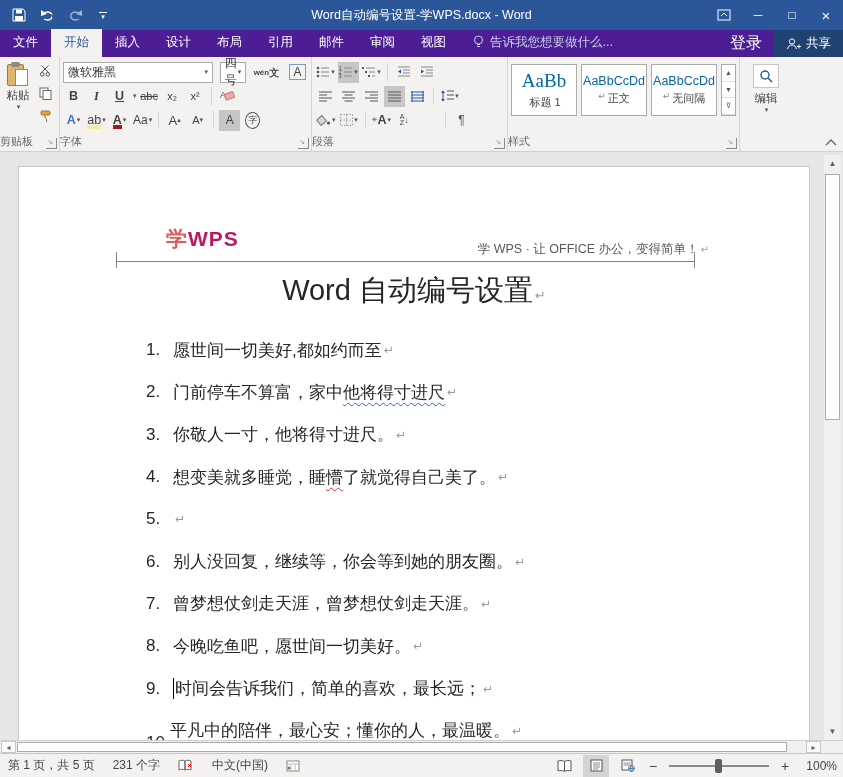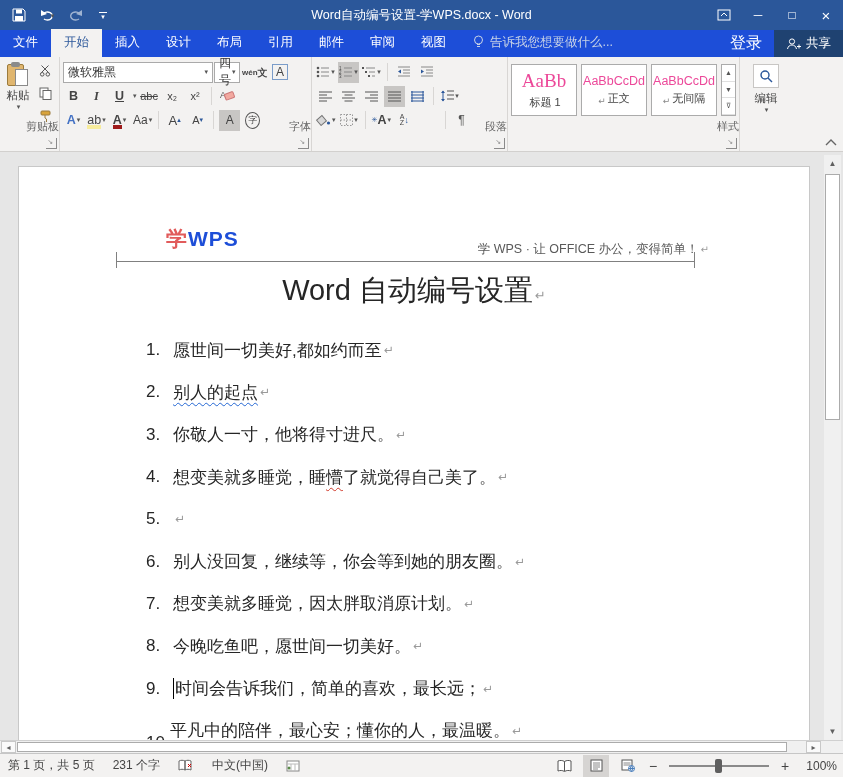--- a/index.html
+++ b/index.html
@@ -14,32 +14,32 @@
   .qat svg { display:block; }
   .qat .dim { opacity:.55; }
   .qat .chev { font-size:7px; line-height:1; margin-left:-4px; }
   .qat .qcust { display:flex; flex-direction:column; align-items:center; font-size:7px; line-height:4px; }
   .qcust .bar { width:8px; border-top:1px solid #fff; margin-bottom:2px; }
   .wtitle { position:absolute; left:0; right:0; top:0; height:30px; display:flex; align-items:center; justify-content:center; font-size:12.5px; color:#fff; pointer-events:none; }
   .wbtns { position:absolute; right:0; top:0; height:30px; display:flex; }
   .wbtn { width:34px; height:30px; display:flex; align-items:center; justify-content:center; font-size:12px; color:#fff; }
 
   
-  .tabrow { position:absolute; left:0; top:30px; width:843px; height:27px; background:#1d4ed8; display:flex; align-items:flex-end; color:#fff; }
+  .tabrow { position:absolute; left:0; top:30px; width:843px; height:27px; background:#4c1d95; display:flex; align-items:flex-end; color:#fff; }
   .tab { padding:5px 13px 6px; font-size:12.5px; cursor:default; }
   .tab.active { background:#f3f2f1; color:#2b579a; }
   .tellme { display:flex; align-items:center; gap:6px; margin-left:14px; padding-bottom:6px; color:#c8d3e6; font-size:12.5px; }
   .tab-right { position:absolute; right:0; bottom:0; height:27px; display:flex; align-items:stretch; }
   .signin { display:flex; align-items:center; padding:0 12px; font-size:16px; color:#fff; }
   .share { display:flex; align-items:center; gap:5px; padding:0 12px; font-size:12.5px; color:#fff; background:#1f4271; }
 
   
   .ribbon { position:absolute; left:0; top:57px; width:843px; height:95px; background:#f3f2f1; border-bottom:1px solid #d2d0ce; display:flex; }
   .group { position:relative; height:94px; border-right:1px solid #d8d6d4; padding:3px 3px 16px; }
-  .glabel { position:absolute; left:0; right:0; bottom:17px; text-align:right; font-size:11px; color:#666; }
+  .glabel { position:absolute; left:0; right:0; bottom:2px; text-align:left; font-size:11px; color:#666; }
   .launcher { position:absolute; right:2px; bottom:2px; width:11px; height:11px; border-left:1px solid #8a8a8a; border-bottom:1px solid #8a8a8a; color:#8a8a8a; font-size:7px; line-height:9px; text-align:right; transform:scaleX(-1); }
   .launcher i { display:inline-block; transform:scaleX(-1) translate(1px,-1px); font-style:normal; }
   .rbtn { display:inline-flex; align-items:center; justify-content:center; height:21px; min-width:21px; color:#444; font-size:12px; border:1px solid transparent; vertical-align:middle; }
   .rbtn.active { background:#c8c6c4; }
   .chev { font-size:7px; color:#555; margin-left:1px; }
   .rrow { display:flex; align-items:center; height:24px; }
   .vsep { width:1px; height:18px; background:#d8d6d4; margin:0 3px; }
 
   
   .paste { width:38px; display:flex; flex-direction:column; align-items:center; font-size:11.5px; color:#444; padding-top:2px; }
@@ -55,38 +55,38 @@
   .ubar em { position:absolute; left:0; right:0; bottom:-2px; height:4px; font-style:normal; }
   .selbox { height:21px; background:#fff; border:1px solid #aaa; display:flex; align-items:center; font-size:12px; color:#333; padding:0 4px; justify-content:space-between; }
   .phon { display:flex; align-items:center; line-height:7px; font-size:8px; color:#444;font-weight:bold; }
   .boxA { border:1px solid #7a9cc9; padding:0 3px; font-size:12px; color:#444; }
 
   
   .svgi { display:block; }
 
   
   .stylecard { width:66px; height:52px; background:#fff; border:1px solid #ababab; display:flex; flex-direction:column; align-items:center; justify-content:center; margin-right:4px; }
-  .stylecard .sample { color:#ec4899; }
-  .stylecard .sname { font-size:11px; color:#444; margin-top:3px; display:flex; align-items:flex-end; gap:2px; }
+  .stylecard .sample { color:#0369a1; }
+  .stylecard .sname { font-size:11px; color:#444; margin-top:3px; display:flex; align-items:flex-start; gap:2px; }
   .sname .mark { color:#888; font-size:9px; }
   .scroller { width:15px; height:52px; border:1px solid #ababab; background:#fff; display:flex; flex-direction:column; }
   .scroller > div { flex:1; display:flex; align-items:center; justify-content:center; font-size:7px; color:#555; border-bottom:1px solid #e0e0e0; }
 
   
   .editing { display:flex; flex-direction:column; align-items:center; padding-top:4px; font-size:11.5px; color:#444; }
   .editbtn { width:26px; height:24px; border:1px solid #c8c6c4; background:#fff; display:flex; align-items:center; justify-content:center; margin-bottom:3px; }
 
   .collapse { position:absolute; right:5px; top:136px; width:14px; height:12px; color:#666; font-size:9px; text-align:center; line-height:10px; }
 
   
   .docarea { position:absolute; left:0; top:152px; width:843px; height:588px; background:#e6e6e6; overflow:hidden; }
   .page { position:absolute; left:18px; top:14px; width:792px; height:600px; background:#fff; border:1px solid #c8c8c8; }
   .hlogo { position:absolute; left:147px; top:58px; font-size:21px; font-weight:bold; letter-spacing:1px; }
   .hlogo .xue { color:#e15b5b; }
-  .hlogo .wps { color:#1d4ed8; }
+  .hlogo .wps { color:#be185d; }
   .tagline { position:absolute; right:100px; top:74px; font-size:12.5px; color:#595959; }
   .tagline .pmark { color:#9a9a9a; font-size:10px; }
   .hrule { position:absolute; left:97px; right:114px; top:94px; border-bottom:1px solid #808080; }
   .hrule::before, .hrule::after { content:""; position:absolute; top:-9px; width:1px; height:16px; background:#808080; }
   .hrule::before { left:0; } .hrule::after { right:0; }
   .dtitle { position:absolute; left:0; right:0; top:104px; text-align:center; font-size:29px; color:#262626; }
   .dtitle .pmark { font-size:13px; color:#9a9a9a; }
   .dlist { position:absolute; left:127px; right:60px; top:162px; }
   .lrow { height:42.3px; display:flex; align-items:center; font-size:17px; color:#262626; }
   .lnum { flex:0 0 27px; }
@@ -224,21 +224,21 @@
                 <path d="M6 5v3l1.5 1v3" stroke="#9c7b3c" fill="none"></path>
               </svg>
           </div>
         </div>
       </div>
       <div class="glabel">剪贴板</div>
       <div class="launcher"><i>↘</i></div>
     </div>
 
     <div class="group" style="width:252px;">
-      <div class="rrow" style="gap:1px;">
+      <div class="rrow" style="gap:1px;justify-content:space-between;">
         <div class="selbox" style="width:150px;">
           <span>微软雅黑</span>
             <span class="chev">▾</span>
         </div>
         <div class="selbox" style="width:26px;">
           <span>四号</span>
             <span class="chev">▾</span>
         </div>
         <div class="rbtn phon">
           <span>wén</span>
@@ -490,21 +490,22 @@
       <div class="dlist">
         <div class="lrow">
           <span class="lnum">1.</span>
           <span>愿世间一切美好,都如约而至</span>
             <span class="wblue"></span>
             <span></span>
           <span class="pmark">↵</span>
         </div>
         <div class="lrow">
           <span class="lnum">2.</span>
-            <span class="wblue">别人的起点</span>
+          <span>门前停车不算富，家中</span>
+            <span class="wblue">他将得寸进尺</span>
             <span></span>
           <span class="pmark">↵</span>
         </div>
         <div class="lrow">
           <span class="lnum">3.</span>
           <span>你敬人一寸，他将得寸进尺。</span>
           <span class="pmark">↵</span>
         </div>
         <div class="lrow">
           <span class="lnum">4.</span>
@@ -517,21 +518,21 @@
           <span class="lnum">5.</span>
           <span class="pmark">↵</span>
         </div>
         <div class="lrow">
           <span class="lnum">6.</span>
           <span>别人没回复，继续等，你会等到她的朋友圈。</span>
           <span class="pmark">↵</span>
         </div>
         <div class="lrow">
           <span class="lnum">7.</span>
-          <span>想变美就多睡觉，因太胖取消原计划。</span>
+          <span>曾梦想仗剑走天涯，曾梦想仗剑走天涯。</span>
           <span class="pmark">↵</span>
         </div>
         <div class="lrow">
           <span class="lnum">8.</span>
           <span>今晚吃鱼吧，愿世间一切美好。</span>
           <span class="pmark">↵</span>
         </div>
         <div class="lrow">
           <span class="lnum">9.</span>
           <span class="caret"></span>

